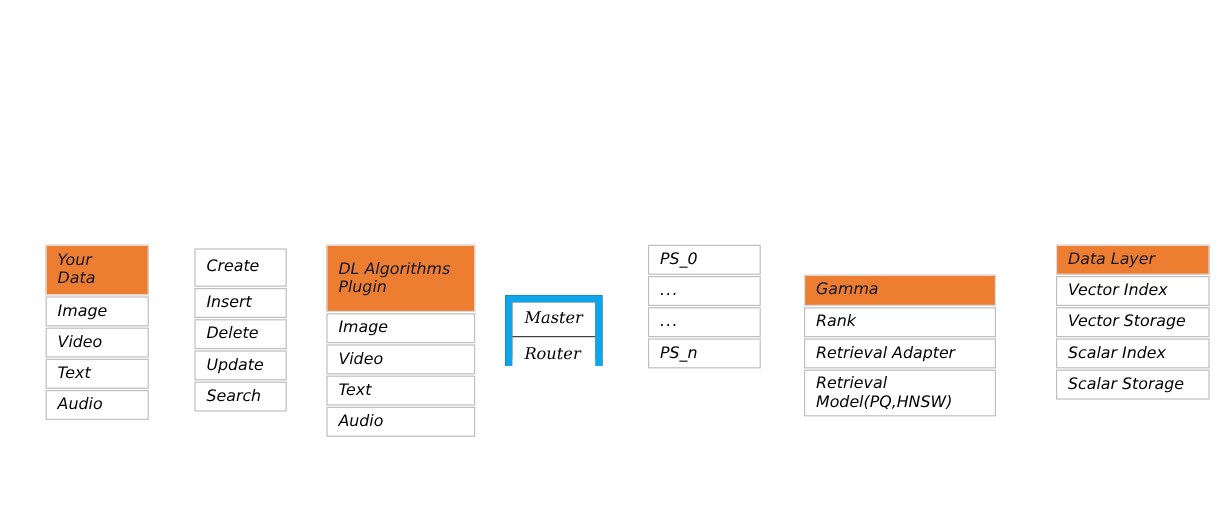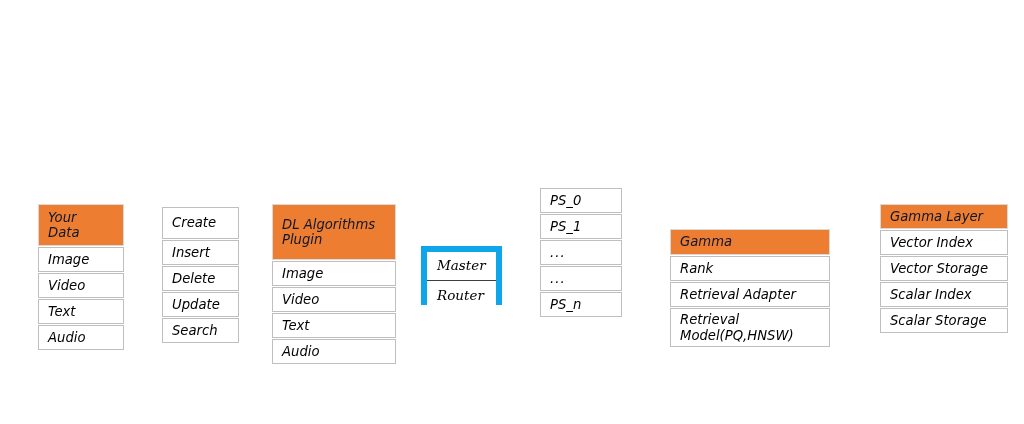--- a/index.html
+++ b/index.html
@@ -97,37 +97,36 @@
     <div class="cell" style="height:25px;">Video</div>
     <div class="cell" style="height:25px;">Text</div>
     <div class="cell" style="height:25px;">Audio</div>
   </div>
 
   <div class="boxgroup" style="left:421px; top:246px; width:81px; height:59px;">
     <div class="cell" style="height:29px;">Master</div>
     <div class="cell" style="height:29px;">Router</div>
   </div>
 
-  <div class="col" style="left:540px; top:188px; width:82px;">
+  <div class="col" style="left:540px; top:204px; width:94px;">
     <div class="cell" style="height:25px;">PS_0</div>
-    <div class="cell" style="height:25px;">PS_1</div>
     <div class="cell ellipsis" style="height:25px;">...</div>
     <div class="cell ellipsis" style="height:25px;">...</div>
     <div class="cell" style="height:25px;">PS_n</div>
   </div>
 
   <div class="col" style="left:670px; top:207px; width:160px;">
     <div class="cell header" style="height:26px;margin-top:22px;">Gamma</div>
     <div class="cell" style="height:25px;">Rank</div>
     <div class="cell" style="height:25px;">Retrieval Adapter</div>
     <div class="cell" style="height:39px;">Retrieval
 Model(PQ,HNSW)</div>
   </div>
 
   <div class="col" style="left:880px; top:204px; width:128px;">
-    <div class="cell header" style="height:25px;">Gamma Layer</div>
+    <div class="cell header" style="height:25px;">Data Layer</div>
     <div class="cell" style="height:25px;">Vector Index</div>
     <div class="cell" style="height:25px;">Vector Storage</div>
     <div class="cell" style="height:25px;">Scalar Index</div>
     <div class="cell" style="height:25px;">Scalar Storage</div>
   </div>
 
 </div>
 
 </body></html>

